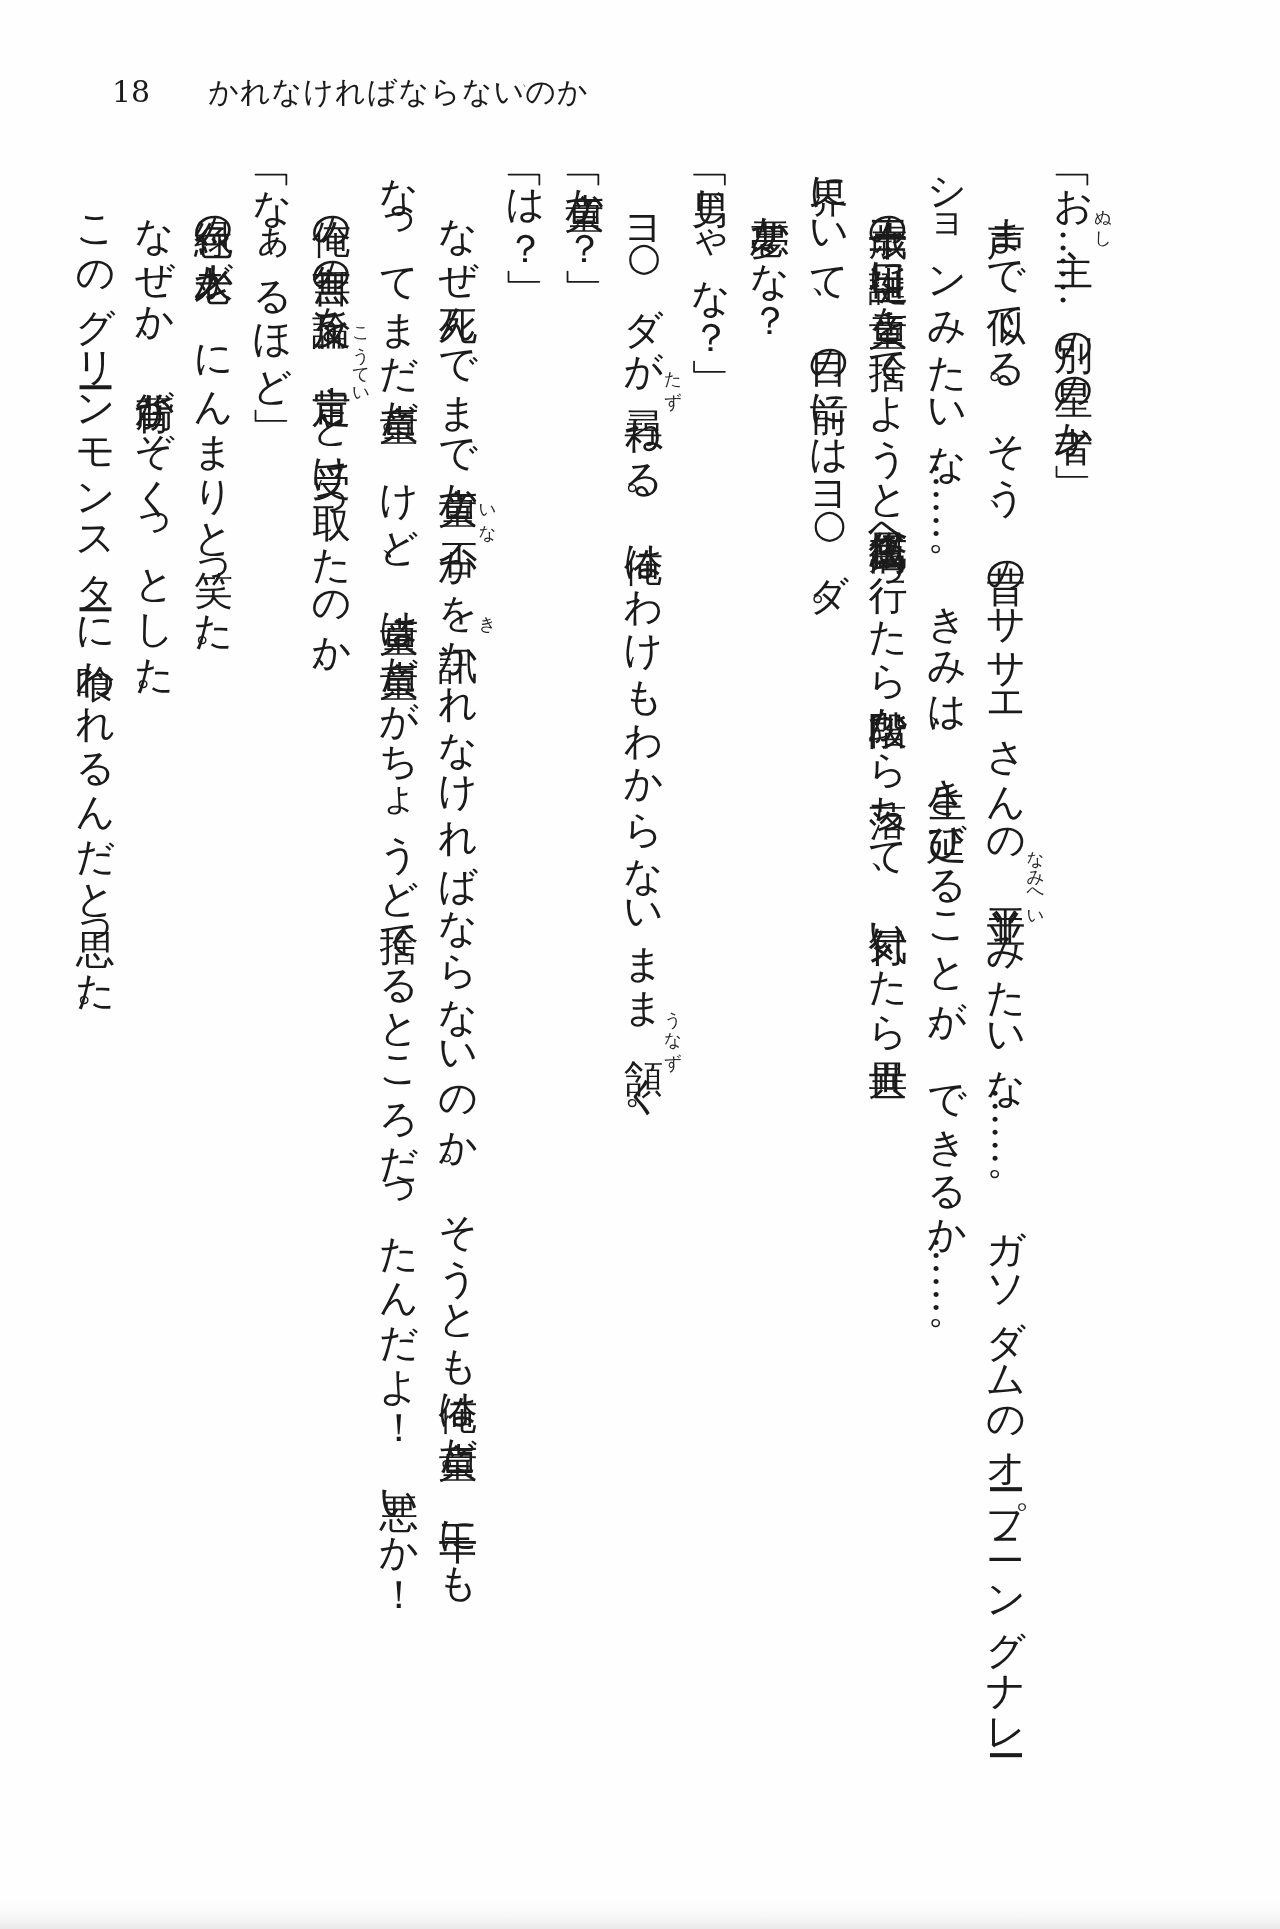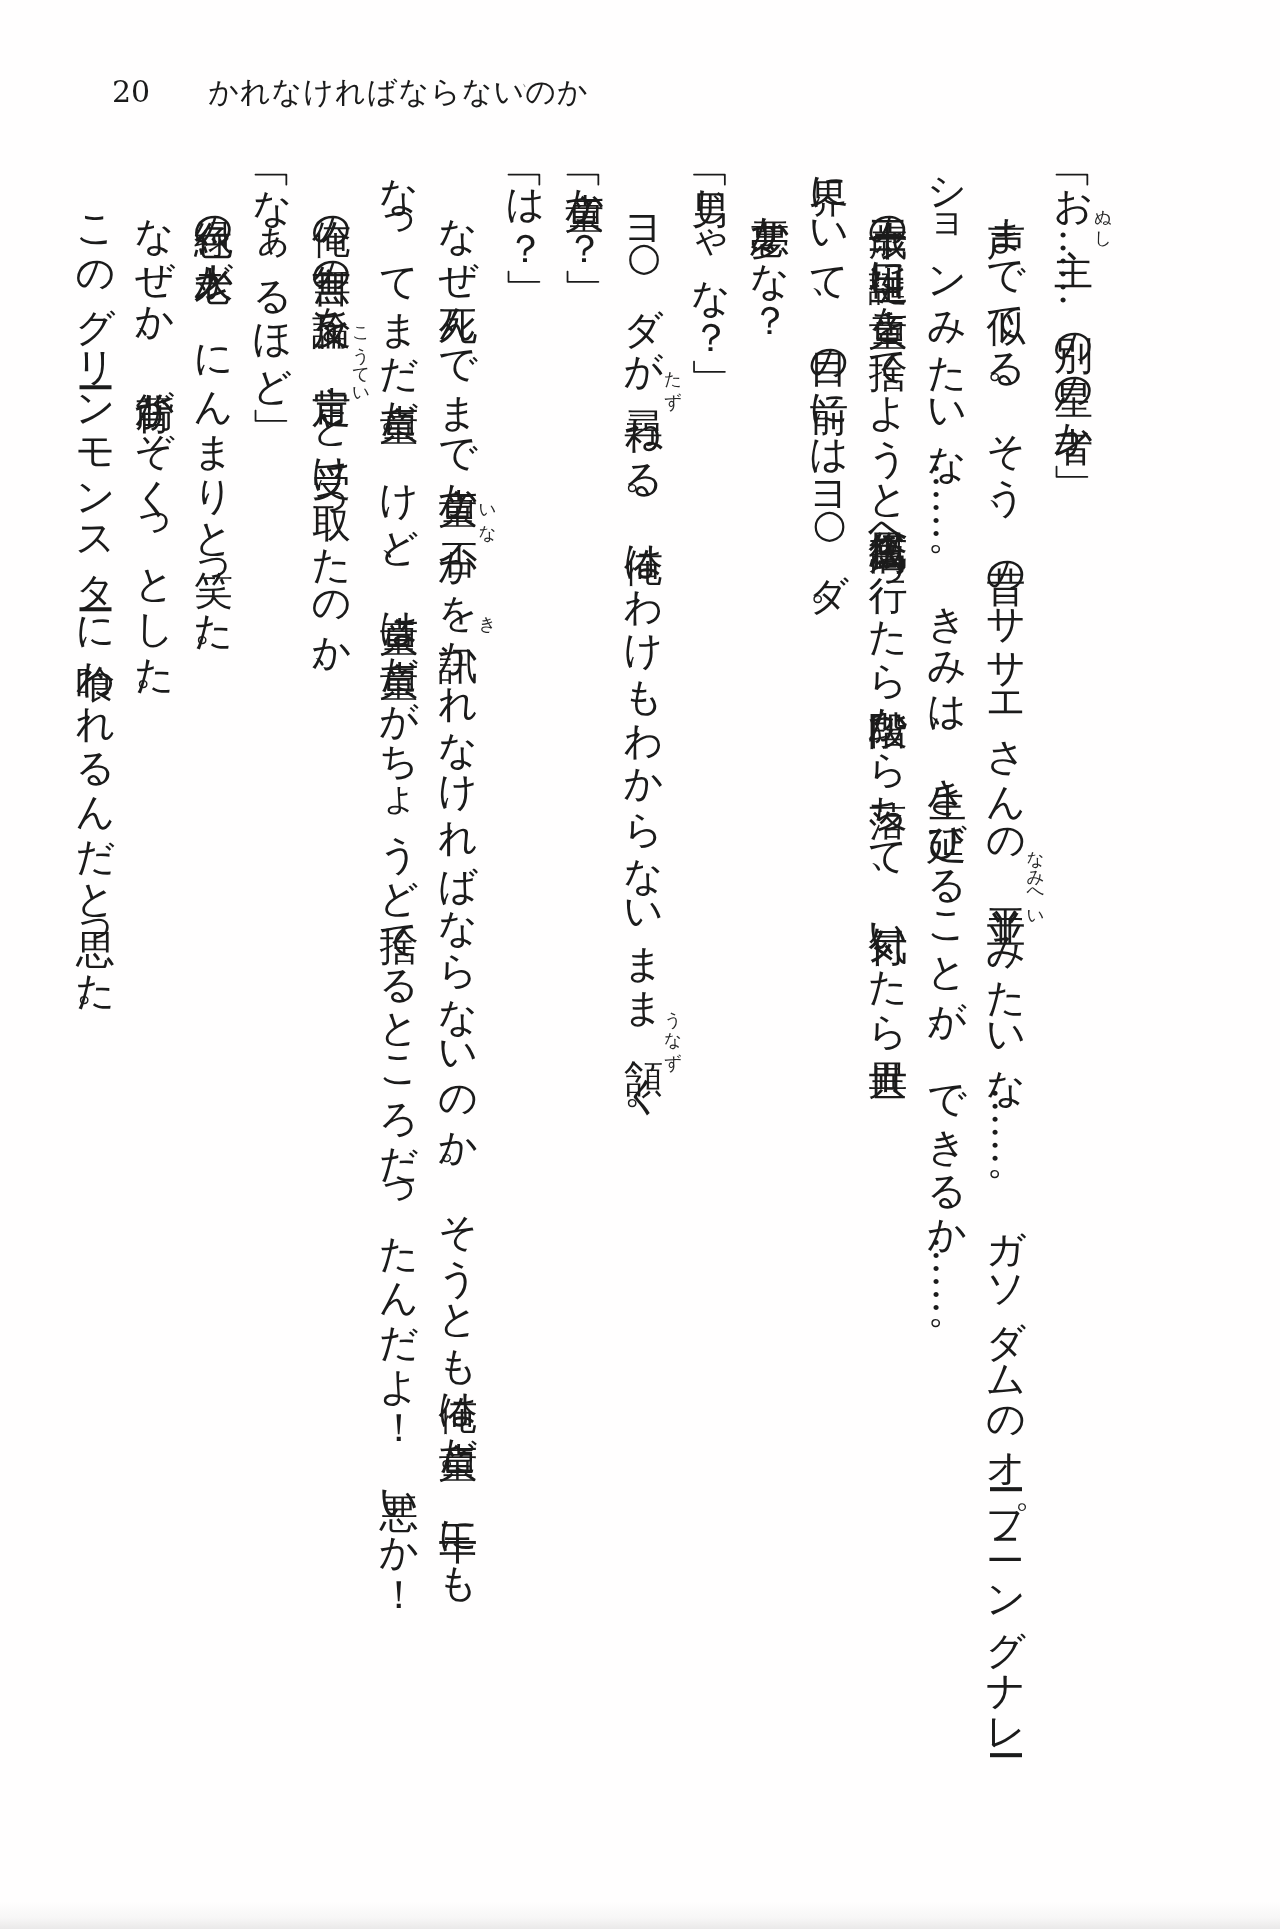--- a/index.html
+++ b/index.html
@@ -41,21 +41,21 @@
       rgba(125,125,125,0.06) 60%,
       rgba(105,105,105,0.14) 100%);
   }
 </style>
 </head>
 <body>
 
 <div class="page">
 
   <div class="header">
-    <span class="page-number">20</span>
+    <span class="page-number">18</span>
     <span class="running-title">かれなければならないのか</span>
   </div>
 
   <span class="speck">、</span>
 
   <div class="text-block">
       <div class="line dialogue">「お<ruby>主<rt>ぬし</rt></ruby>……別の星の者か」</div>
       <div class="line paragraph">声まで似てる。そう、昔のササエさんの<ruby>並平<rt>なみへい</rt></ruby>みたいな……。ガソダムのオープニングナレー</div>
       <div class="line none">ションみたいな……。きみは、生き延びることが、できるか……。</div>
       <div class="line paragraph">三十歳の誕生日に童貞を捨てようと高級風俗店へ行ったら階段から落ちて、気付いたら異世</div>

